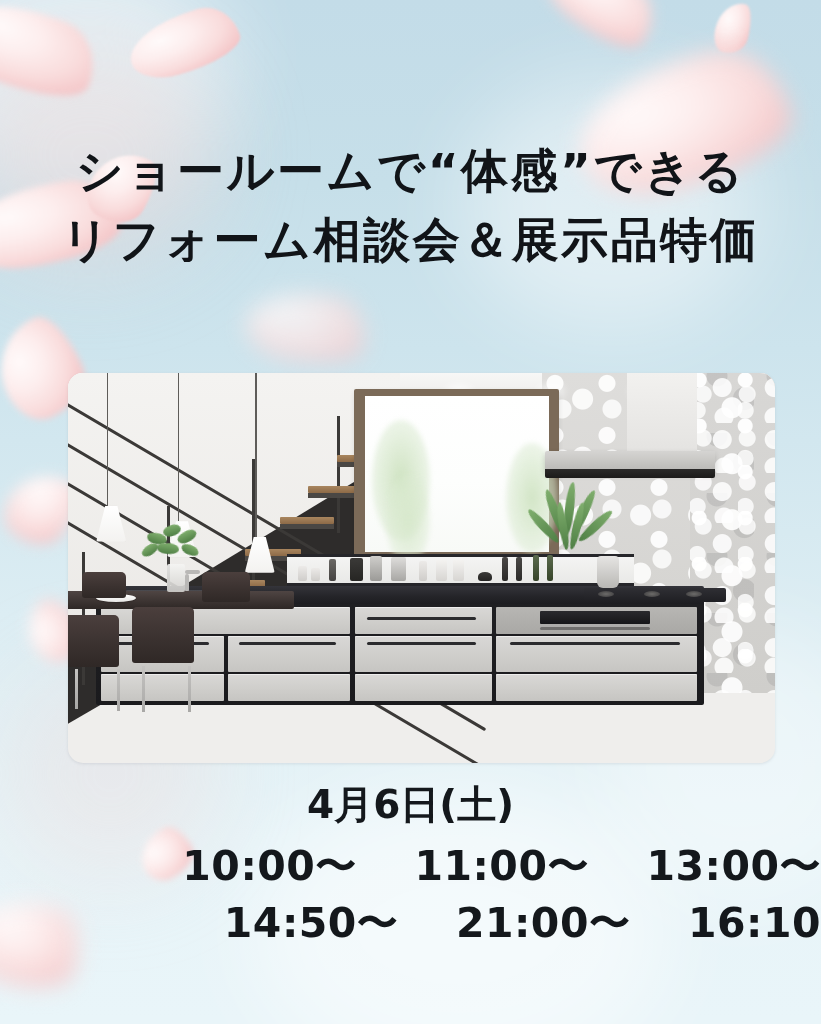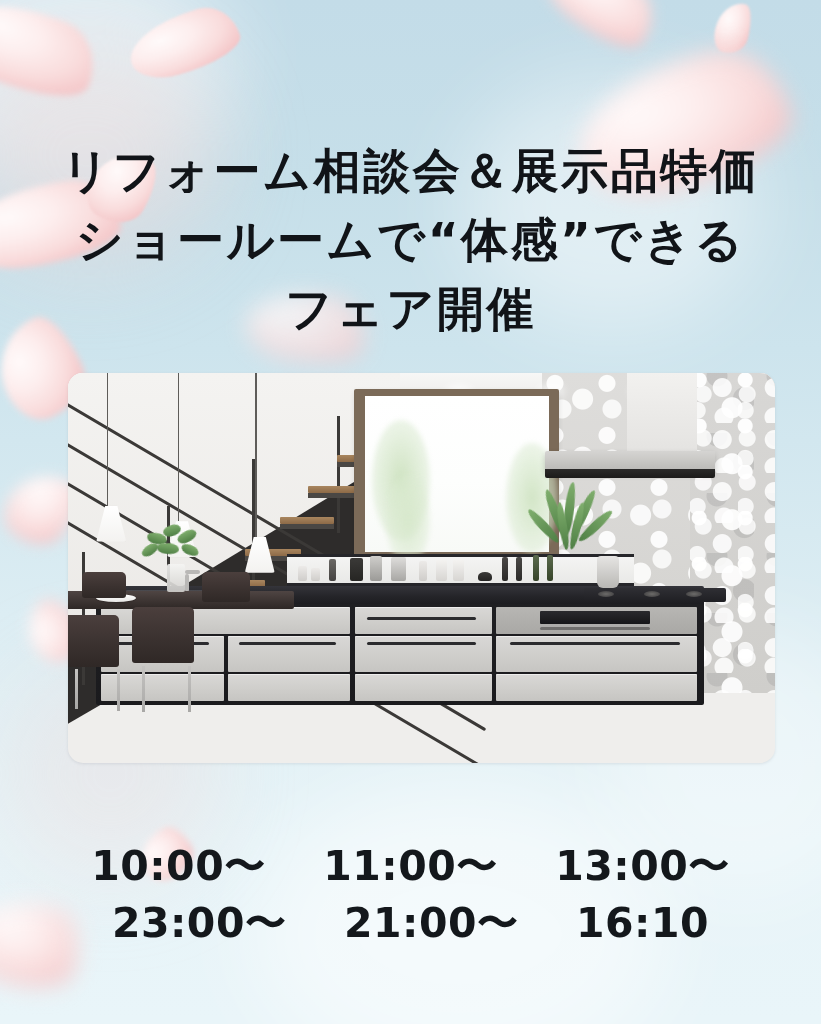--- a/index.html
+++ b/index.html
@@ -208,21 +208,21 @@
   .date-line{
     display:block;
     font-family:"DejaVu Sans","Liberation Sans",sans-serif;
     font-weight:700;
     font-size:39px; line-height:52px;
     color:#14181c; letter-spacing:0px;
     white-space:nowrap;
   }
   .times{
     position:absolute; left:0; right:0; top:838px;
-    text-align:center; z-index:6;
+    text-align:right; z-index:6;
   }
   .time-row{
     display:block;
     font-family:"DejaVu Sans","Liberation Sans",sans-serif;
     font-weight:700;
     font-size:41px; line-height:57px;
     color:#14181c; letter-spacing:0.5px;
     white-space:nowrap;
   }
   .time-row span{ display:inline-block; }
@@ -248,23 +248,22 @@
   <div class="petal blur2" style="left:-40px; top:185px; width:160px; height:80px; transform:rotate(-8deg);"></div>
   <div class="petal soft" style="left:92px; top:150px; width:60px; height:74px; transform:rotate(30deg);"></div>
   <div class="petal blur2" style="left:0px; top:320px; width:80px; height:98px; transform:rotate(-24deg);"></div>
   <div class="petal blur3" style="left:10px; top:470px; width:64px; height:76px; transform:rotate(40deg);"></div>
   <div class="petal blur3" style="left:28px; top:600px; width:52px; height:62px; transform:rotate(-40deg);"></div>
   <div class="petal blur2" style="left:140px; top:830px; width:52px; height:48px; transform:rotate(-28deg);"></div>
   <div class="petal blur4" style="left:-30px; top:900px; width:110px; height:86px; transform:rotate(18deg);"></div>
   <div class="petal blur4" style="left:246px; top:292px; width:120px; height:70px; transform:rotate(10deg); opacity:.75;"></div>
 
   <div class="title-block">
+    <span class="title-line">ショールームで“体感”できる</span>
     <span class="title-line">リフォーム相談会＆展示品特価</span>
-    <span class="title-line">ショールームで“体感”できる</span>
-    <span class="title-line">フェア開催</span>
   </div>
 
   <div class="photo">
 
     <div class="ph wall"></div>
     <div class="ph ceiling"></div>
     <div class="ph stone-back"></div>
     <div class="ph stone"></div>
 
     <div class="ph dl" style="left:40%;"></div>
@@ -394,31 +393,34 @@
     <i class="ph leg" style="left:7%;  top:76%; height:42px;"></i>
 
     <i class="ph chair" style="left:9%; top:60%; width:62px; height:56px;"></i>
     <i class="ph leg" style="left:10.5%; top:75%; height:46px;"></i>
     <i class="ph leg" style="left:17%;   top:75%; height:46px;"></i>
 
     <i class="ph chair" style="left:19%; top:51%; width:48px; height:30px;"></i>
     <i class="ph chair" style="left:2%;  top:51%; width:44px; height:26px;"></i>
   </div>
 
+  <div class="date-block">
+    <span class="date-line">4月6日(土)</span>
+  </div>
 
   <div class="times">
     <span class="time-row">
       <span>10:00〜</span>
       <span class="gap"></span>
       <span>11:00〜</span>
       <span class="gap"></span>
       <span>13:00〜</span>
     </span>
     <span class="time-row">
-      <span>23:00〜</span>
+      <span>14:50〜</span>
       <span class="gap"></span>
       <span>21:00〜</span>
       <span class="gap"></span>
       <span>16:10</span>
     </span>
   </div>
 
 </div>
 
 </body></html>

